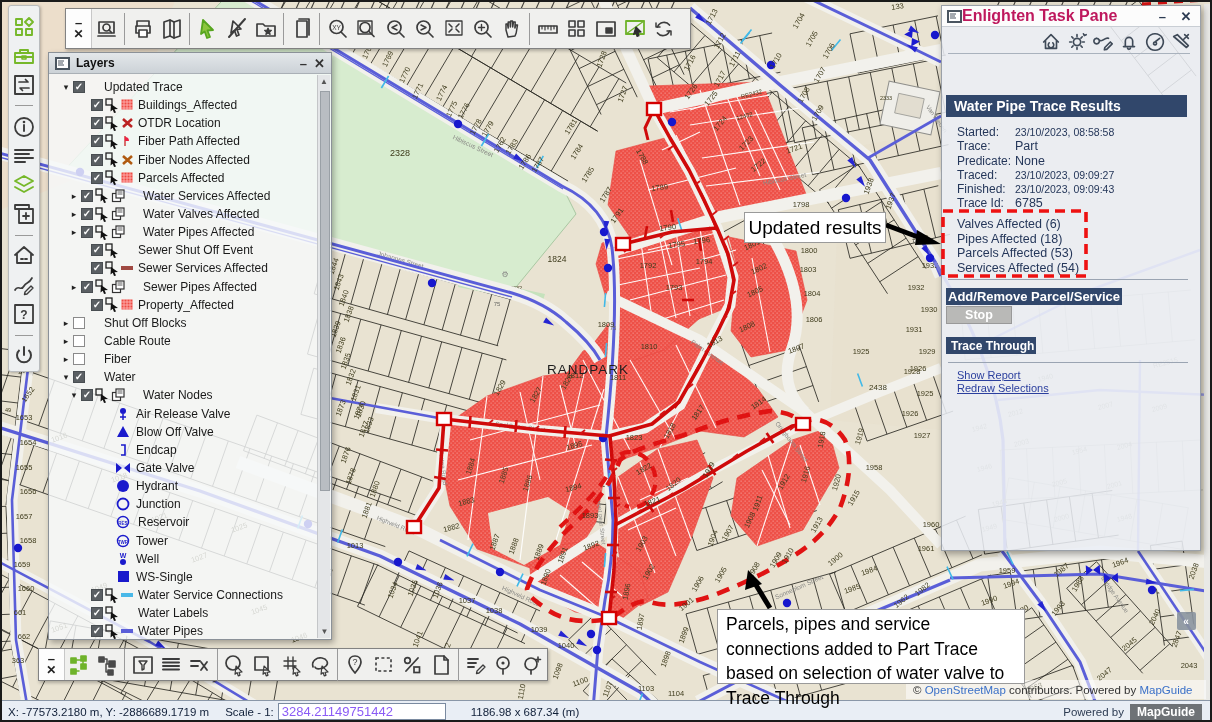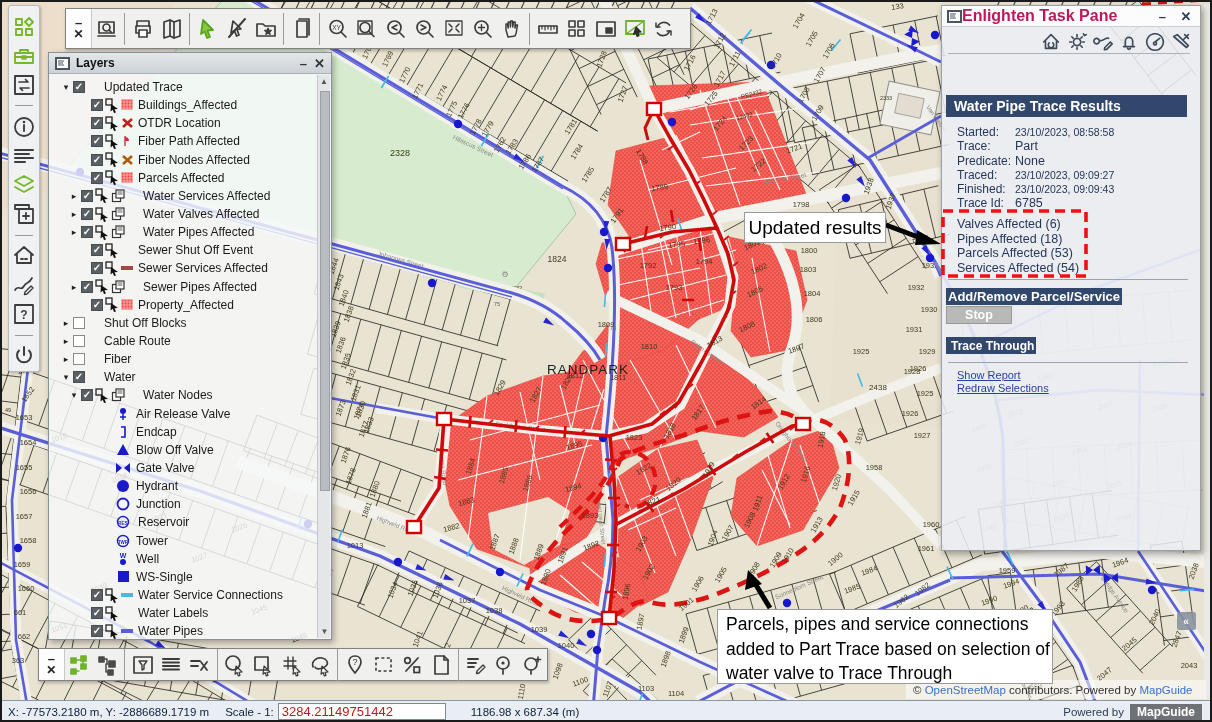--- a/index.html
+++ b/index.html
@@ -1685,33 +1685,33 @@
         <span style="width:16px;display:inline-flex;justify-content:center">
           <svg width="12" height="14">
             <circle cx="6" cy="4" r="3" fill="#1a1acc"></circle>
             <path d="M6,7 v6 M3,10 h6" stroke="#1a1acc" stroke-width="1.5"></path>
           </svg>
         </span>
         <span style="margin-left:5px">Air Release Valve</span>
       </div>
 <div class="row" style="padding-left:56px">
         <span style="width:16px;display:inline-flex;justify-content:center">
+          <svg width="14" height="13">
+            <path d="M7,1 L13,12 L1,12 Z" fill="#1a1acc"></path>
+          </svg>
+        </span>
+        <span style="margin-left:5px">Blow Off Valve</span>
+      </div>
+<div class="row" style="padding-left:56px">
+        <span style="width:16px;display:inline-flex;justify-content:center">
           <svg width="10" height="14">
             <path d="M3,2 h4 v10 h-4" fill="none" stroke="#1a1acc" stroke-width="1.6"></path>
           </svg>
         </span>
         <span style="margin-left:5px">Endcap</span>
-      </div>
-<div class="row" style="padding-left:56px">
-        <span style="width:16px;display:inline-flex;justify-content:center">
-          <svg width="14" height="13">
-            <path d="M7,1 L13,12 L1,12 Z" fill="#1a1acc"></path>
-          </svg>
-        </span>
-        <span style="margin-left:5px">Blow Off Valve</span>
       </div>
 <div class="row" style="padding-left:56px">
         <span style="width:16px;display:inline-flex;justify-content:center">
           <svg width="16" height="12">
             <path d="M1,1 L7,6 L1,11 Z M15,1 L9,6 L15,11 Z" fill="#1a1acc"></path>
           </svg>
         </span>
         <span style="margin-left:5px">Gate Valve</span>
       </div>
 <div class="row" style="padding-left:56px">
@@ -1874,21 +1874,21 @@
 
 <line x1="770" y1="608" x2="756" y2="585" stroke="#000" stroke-width="5"></line>
 <polygon points="748,570 745,590 762,584" fill="#000"></polygon>
 
 <path d="M 1142,4 L 1208,0" fill="none" stroke="#cc1111" stroke-width="3" stroke-dasharray="9 7" opacity="1.0" stroke-linecap="butt" stroke-linejoin="round"></path>
 
 <rect x="1177" y="612" width="19" height="18" rx="2" fill="#8a949e" opacity="0.9"></rect>
     <text x="1186" y="625" font-size="10" fill="#fff" text-anchor="middle" font-weight="bold">«</text>
 </svg>
 <div class="ann" style="left:744px;top:212px;width:142px;height:31px;font-size:19px;display:flex;align-items:center;justify-content:center">Updated results</div>
-<div class="ann" style="left:717px;top:609px;width:336px;height:75px;font-size:17.5px;line-height:24.5px;padding:2px 0 0 8px">Parcels, pipes and service connections added to Part Trace based on selection of water valve to Trace Through</div>
+<div class="ann" style="left:717px;top:609px;width:308px;height:75px;font-size:17.5px;line-height:24.5px;padding:2px 0 0 8px">Parcels, pipes and service connections added to Part Trace based on selection of water valve to Trace Through</div>
 <div id="status">
 <span style="margin-left:8px">X: -77573.2180 m, Y: -2886689.1719 m</span>
 <span style="margin-left:16px">Scale - 1:</span>
-<span style="display:inline-block;margin-left:4px;width:168px;height:17px;background:#fff;border:1px solid #7a8aa0;font-size:13px;color:#b91c1c;padding:0 3px;line-height:16px">3284.21149751442</span>
+<span style="display:inline-block;margin-left:4px;width:168px;height:17px;background:#fff;border:1px solid #7a8aa0;font-size:13px;color:#8b5cf6;padding:0 3px;line-height:16px">3284.21149751442</span>
 <span style="margin-left:25px">1186.98 x 687.34 (m)</span>
 <span style="margin-left:auto;color:#2c3b52">Powered by</span>
 <span style="background:#6e7276;color:#fff;font-weight:bold;padding:1px 7px;margin:0 10px 0 6px;font-size:12px">MapGuide</span>
 </div>
 <div id="frame"></div>
 </body></html>

